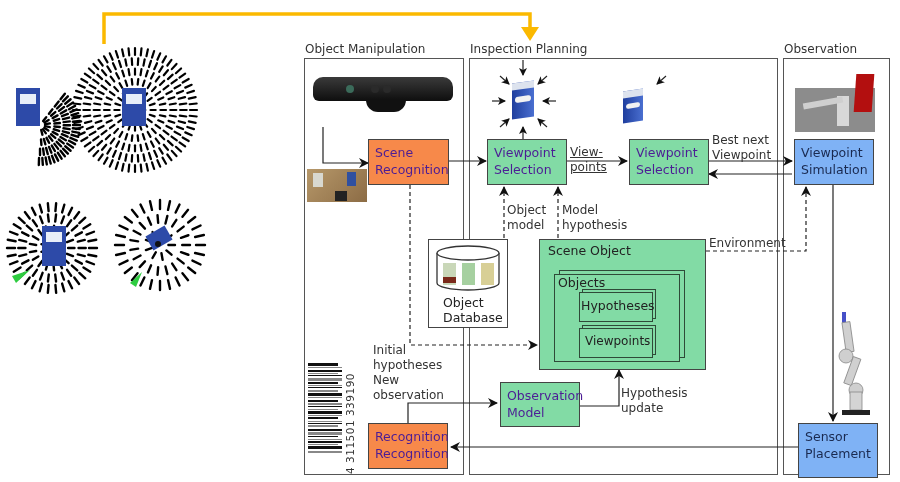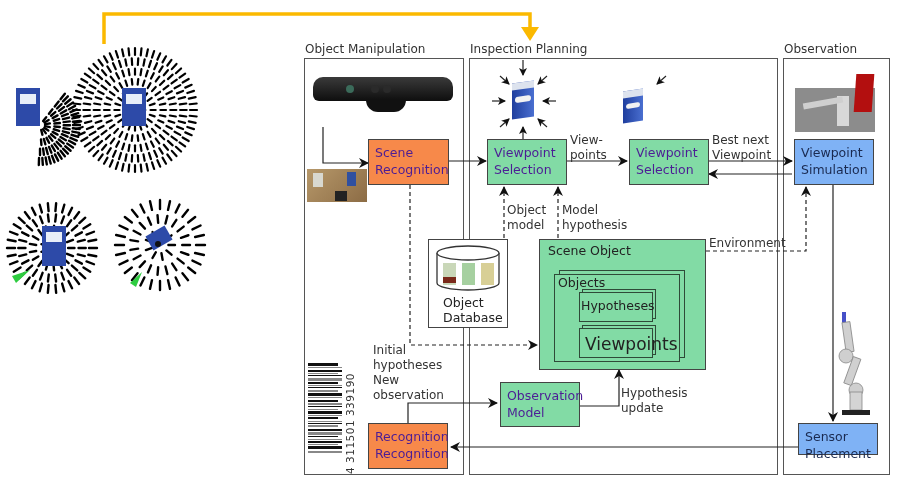--- a/index.html
+++ b/index.html
@@ -637,21 +637,21 @@
 <div class="box green" style="left:500px; top:382px; width:80px; height:45px;">
   <div>Observation</div>
   <div>Model</div>
 </div>
 
 <div class="box orange" style="left:368px; top:423px; width:80px; height:46px;">
   <div>Recognition</div>
   <div>Recognition</div>
 </div>
 
-<div class="box blue" style="left:798px; top:423px; width:80px; height:32px;">
+<div class="box blue" style="left:798px; top:423px; width:80px; height:55px;">
   <div>Sensor</div>
   <div>Placement</div>
 </div>
 
 <div class="abs" style="left:428px; top:239px; width:80px; height:89px; border:1.5px solid #444; background:#fff; box-sizing:border-box;">
   <svg class="abs" style="left:6px; top:5px;" width="66" height="46">
     <path d="M2,8 L2,38 A31,7 0 0 0 64,38 L64,8" fill="#fff" stroke="#333" stroke-width="1.3"></path>
     <ellipse cx="33" cy="8" rx="31" ry="7" fill="#fff" stroke="#333" stroke-width="1.3"></ellipse>
     <rect x="8" y="18" width="13" height="22" fill="#c9d7b8"></rect>
     <rect x="8" y="32" width="13" height="6" fill="#7a2a1a"></rect>
@@ -673,24 +673,24 @@
   <div class="abs" style="left:3px; top:0px; font-size:12.5px; color:#222;">Objects</div>
 </div>
 
 <div class="stack" style="left:582px; top:289px; width:74px; height:30px; border-color:#2f4a38;"></div>
 <div class="stack" style="left:579px; top:292px; width:74px; height:30px; border-color:#2f4a38;">
   <div class="abs" style="left:1px; top:5px; font-size:12.5px; color:#222;">Hypotheses</div>
 </div>
 
 <div class="stack" style="left:582px; top:325px; width:74px; height:30px; border-color:#2f4a38;"></div>
 <div class="stack" style="left:579px; top:328px; width:74px; height:30px; border-color:#2f4a38;">
-  <div class="abs" style="left:5px; top:5px; font-size:17px; color:#222;">Viewpoints</div>
-</div>
-
-<div class="lbl" style="left:570px; top:133px;">
+  <div class="abs" style="left:5px; top:5px; font-size:12px; color:#222;">Viewpoints</div>
+</div>
+
+<div class="lbl" style="left:570px; top:145px;text-decoration:underline;">
   <div>View-</div>
   <div>points</div>
 </div>
 <div class="lbl" style="left:712px; top:133px;">
   <div>Best next</div>
   <div>Viewpoint</div>
 </div>
 <div class="lbl" style="left:507px; top:203px;">
   <div>Object</div>
   <div>model</div>

